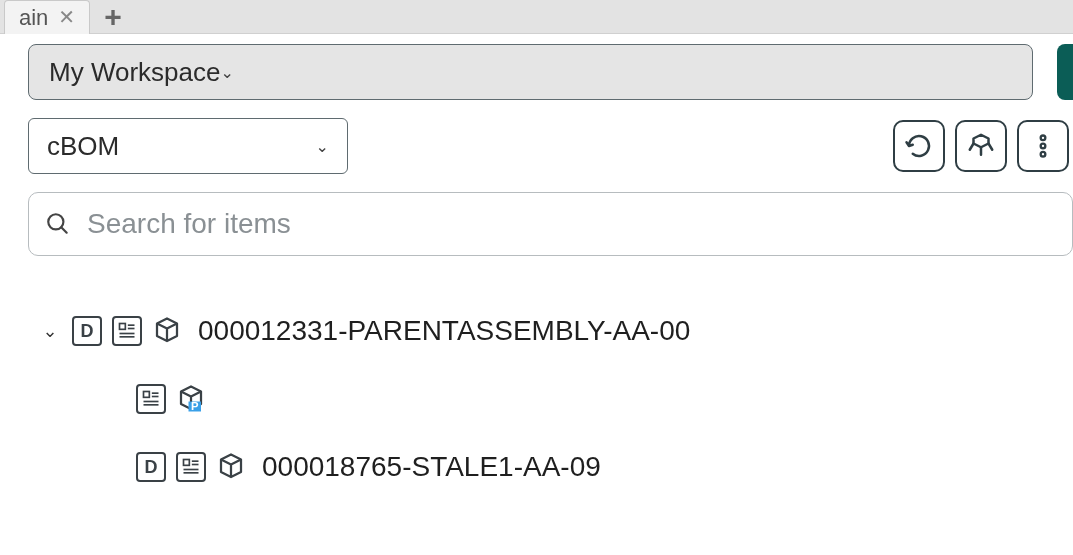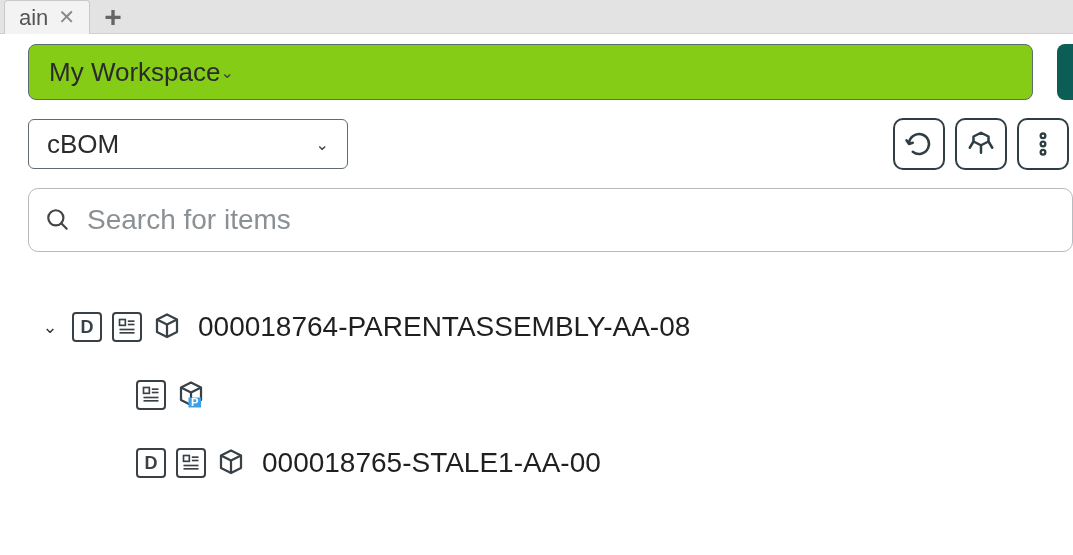--- a/index.html
+++ b/index.html
@@ -4,26 +4,26 @@
 <style>
   * { box-sizing: border-box; margin: 0; padding: 0; }
   html, body { width: 1073px; height: 555px; font-family: Arial, Helvetica, sans-serif; background: #fff; color: #2b2b2b; overflow: hidden; }
   .tabbar { height: 34px; background: #e3e3e3; display: flex; align-items: center; padding-left: 4px; border-bottom: 1px solid #d0d0d0; }
   .tab { display: flex; align-items: flex-start; gap: 10px; padding: 4px 14px 0 14px; height: 34px; background: #f3f3f3; border: 1px solid #c9c9c9; border-bottom: none; border-radius: 4px 4px 0 0; margin-right: 6px; font-size: 22px; color: #555; }
   .tab-close { color: #888; font-size: 20px; cursor: pointer; }
   .tab-add { color: #666; font-size: 30px; font-weight: bold; cursor: pointer; padding: 0 8px; }
   .content { padding: 0 0 0 28px; }
   .row { display: flex; align-items: center; gap: 10px; }
   .workspace-row { margin-top: 10px; }
-  .workspace-select { flex: 1; height: 56px; border: 1.5px solid #5f6b70; border-radius: 8px; display: flex; align-items: center; padding: 16px 20px; font-size: 26px; color: #2b2b2b; background: #84cc16; cursor: pointer; }
+  .workspace-select { flex: 1; height: 56px; border: 1.5px solid #5f6b70; border-radius: 8px; display: flex; align-items: center; padding: 16px 20px; font-size: 26px; color: #2b2b2b; background: #e5e5e5; cursor: pointer; }
   .caret { font-size: 16px; color: #444; }
   .mag-btn { width: 58px; height: 56px; background: #0b5d56; border-radius: 8px 0 0 8px; display: flex; align-items: center; justify-content: center; cursor: pointer; margin-right: -28px; transform: translateX(14px); }
   .mag-btn svg { stroke: #fff; }
   .second-row { margin-top: 18px; padding-right: 4px; }
-  .small-select { width: 320px; height: 50px; border: 1.5px solid #5f6b70; border-radius: 6px; display: flex; align-items: center; justify-content: space-between; padding: 0 18px; font-size: 26px; color: #2b2b2b; background: #fff; cursor: pointer; }
+  .small-select { width: 320px; height: 56px; border: 1.5px solid #5f6b70; border-radius: 6px; display: flex; align-items: center; justify-content: space-between; padding: 0 18px; font-size: 26px; color: #2b2b2b; background: #fff; cursor: pointer; }
   .spacer { flex: 1; }
   .icon-btn { width: 52px; height: 52px; border: 2px solid #2f3e44; border-radius: 10px; display: flex; align-items: center; justify-content: center; cursor: pointer; background: #fff; }
   .icon-btn svg { stroke: #2f3e44; fill: none; stroke-width: 2; }
   .search-row { margin-top: 18px; }
   .search-box { flex: 1; height: 64px; border: 1.5px solid #b7bcbf; border-radius: 10px; display: flex; align-items: center; padding: 0 16px; gap: 16px; background: #fff; }
   .search-box input { border: none; outline: none; font-size: 28px; color: #7f1d1d; flex: 1; background: transparent; }
   .search-box input::placeholder { color: #8a9094; }
   .tree { margin-top: 46px; font-size: 28px; color: #1f1f1f; }
   .tree-row { display: flex; align-items: center; gap: 10px; height: 58px; }
   .tree-row.parent { padding-left: 10px; }
@@ -111,21 +111,21 @@
             <line x1="3" y1="15" x2="21" y2="15"></line>
             <line x1="3" y1="19" x2="21" y2="19"></line>
           </svg>
       </span>
       <span class="cube">
         <svg width="30" height="30" viewBox="0 0 24 24" fill="none" stroke="#3a4146" stroke-width="1.8" stroke-linejoin="round">
             <path d="M12 2l8 4v10l-8 4-8-4V6z"></path>
             <path d="M4 6l8 4 8-4M12 10v10"></path>
           </svg>
       </span>
-      <span class="label">000018764-PARENTASSEMBLY-AA-08</span>
+      <span class="label">000012331-PARENTASSEMBLY-AA-00</span>
     </div>
 
     <div class="tree-row child">
       <span class="badge list">
         <svg width="20" height="20" viewBox="0 0 24 24" fill="none" stroke="#3a4146" stroke-width="2">
             <rect x="3" y="3" width="7" height="7"></rect>
             <line x1="13" y1="5" x2="21" y2="5"></line>
             <line x1="13" y1="9" x2="21" y2="9"></line>
             <line x1="3" y1="15" x2="21" y2="15"></line>
             <line x1="3" y1="19" x2="21" y2="19"></line>
@@ -151,18 +151,18 @@
             <line x1="3" y1="15" x2="21" y2="15"></line>
             <line x1="3" y1="19" x2="21" y2="19"></line>
           </svg>
       </span>
       <span class="cube">
         <svg width="30" height="30" viewBox="0 0 24 24" fill="none" stroke="#3a4146" stroke-width="1.8" stroke-linejoin="round">
             <path d="M12 2l8 4v10l-8 4-8-4V6z"></path>
             <path d="M4 6l8 4 8-4M12 10v10"></path>
           </svg>
       </span>
-      <span class="label">000018765-STALE1-AA-00</span>
+      <span class="label">000018765-STALE1-AA-09</span>
     </div>
 
   </div>
 
 </div>
 
 </body></html>

